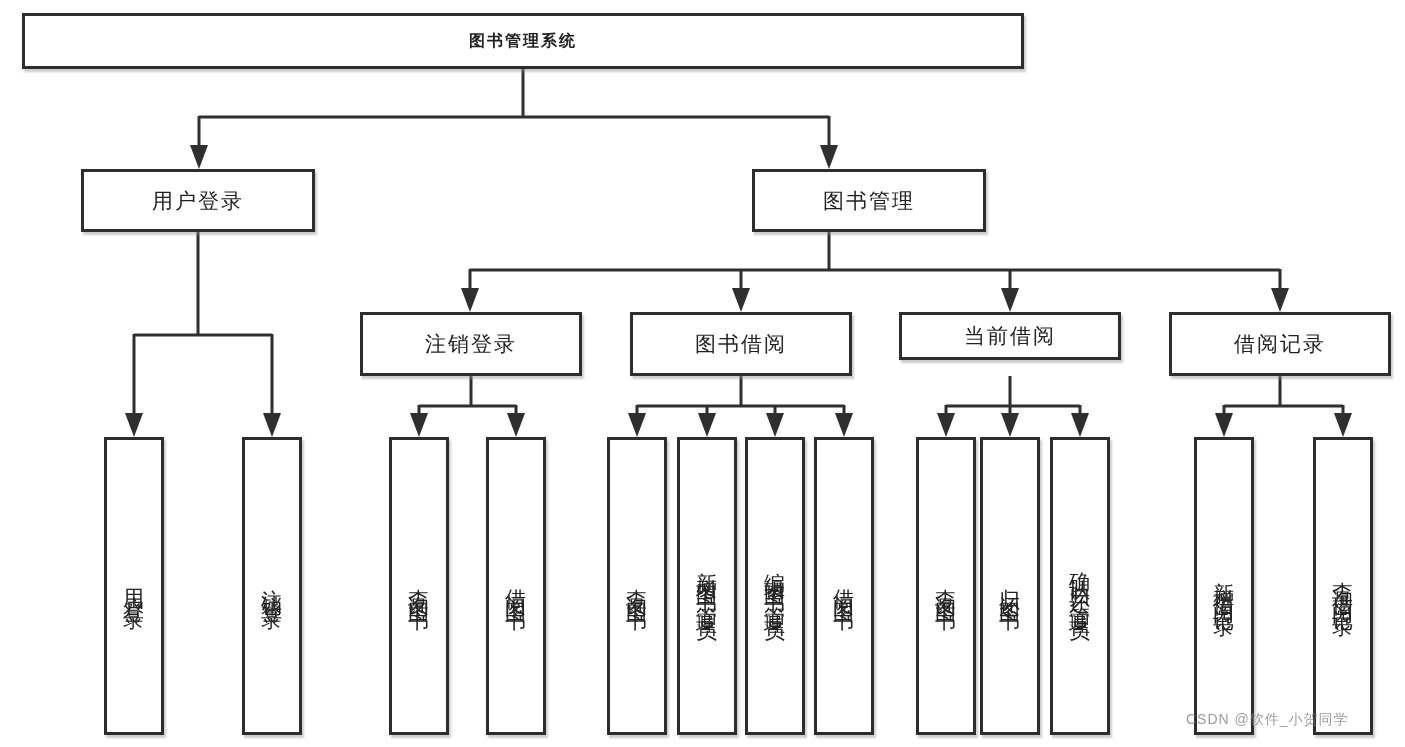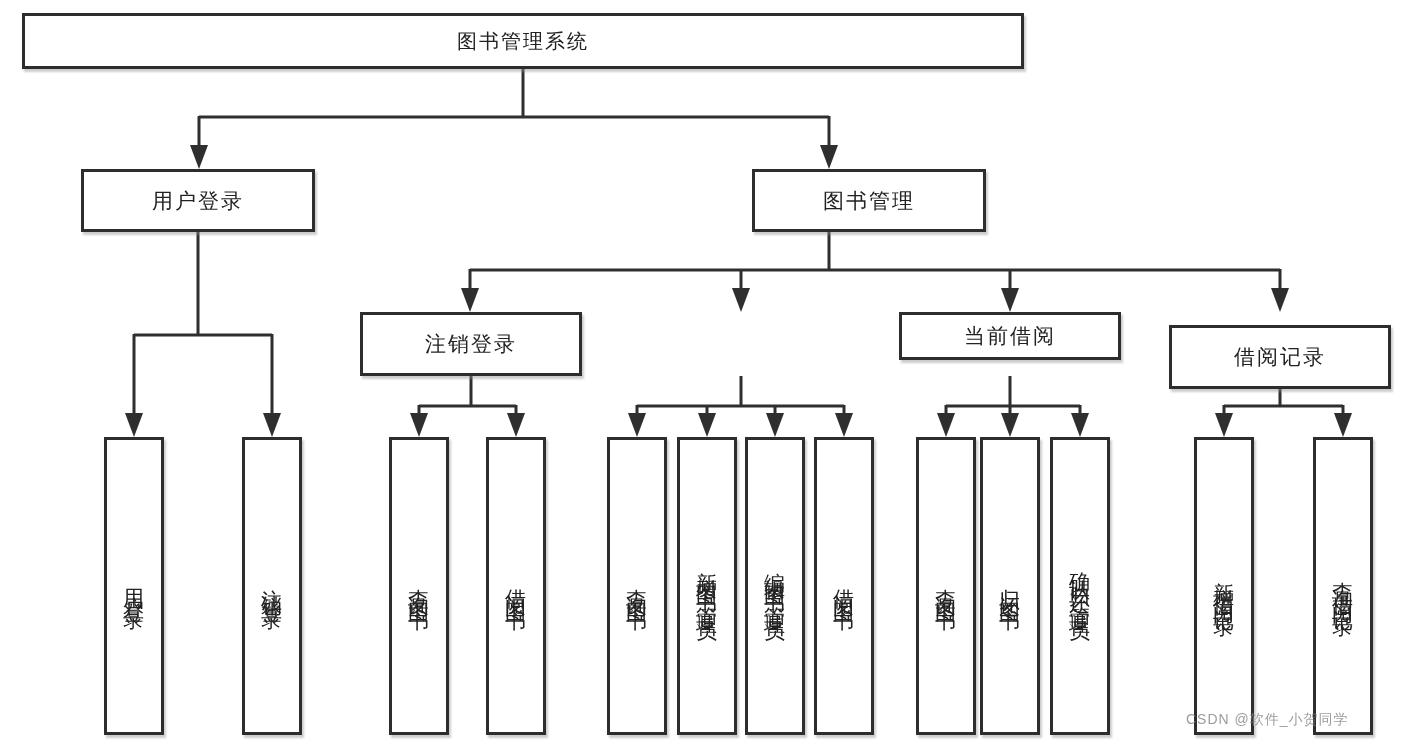--- a/index.html
+++ b/index.html
@@ -14,21 +14,21 @@
   .node{
     position:absolute;
     box-sizing:border-box;
     background:#ffffff;
     border:3px solid #2d2d2d;
     box-shadow:2px 3px 2px rgba(145,145,145,.45);
     display:flex;align-items:center;justify-content:center;
     color:#222222;
   }
   .h-label{font-size:21px;letter-spacing:2px;white-space:nowrap;}
-  .root .h-label{font-size:20px;}
+  .root .h-label{font-size:16px;font-weight:bold;}
   .v-node .v-label{
     writing-mode:vertical-rl;
     font-size:21px;
     letter-spacing:7px;
     line-height:1;
     max-height:288px;
   }
   .watermark{
     position:absolute;
     left:1186px;top:711px;
@@ -90,24 +90,27 @@
   <div class="node" style="left:81px;top:169px;width:234px;height:63px;">
     <span class="h-label">用户登录</span>
   </div>
   <div class="node" style="left:712px;top:169px;width:234px;height:63px;margin-left:40px;">
     <span class="h-label">图书管理</span>
   </div>
 
   <div class="node" style="left:360px;top:312px;width:222px;height:64px;">
     <span class="h-label">注销登录</span>
   </div>
+  <div class="node" style="left:630px;top:312px;width:222px;height:64px;">
+    <span class="h-label">图书借阅</span>
+  </div>
   <div class="node" style="left:899px;top:312px;width:222px;height:48px;">
     <span class="h-label">当前借阅</span>
   </div>
-  <div class="node" style="left:1169px;top:312px;width:222px;height:64px;margin-top:13px;">
+  <div class="node" style="left:1169px;top:312px;width:222px;height:64px;">
     <span class="h-label">借阅记录</span>
   </div>
 
   <div class="node v-node" style="left:104px;top:437px;width:60px;height:298px;">
     <span class="v-label">用户登录</span>
   </div>
   <div class="node v-node" style="left:242px;top:437px;width:60px;height:298px;">
     <span class="v-label">注销登录</span>
   </div>
   <div class="node v-node" style="left:389px;top:437px;width:60px;height:298px;">

